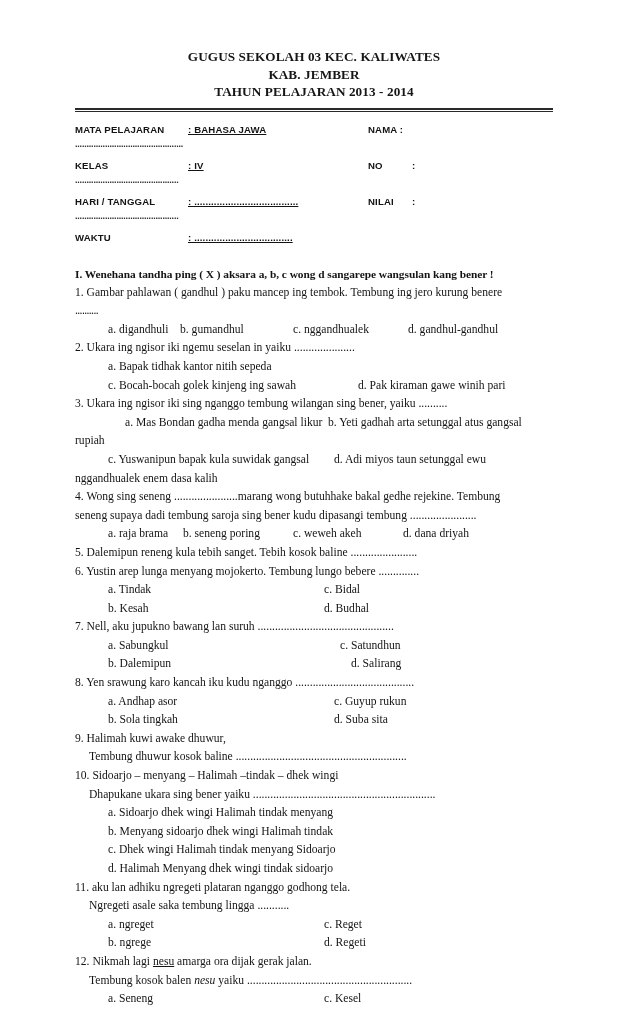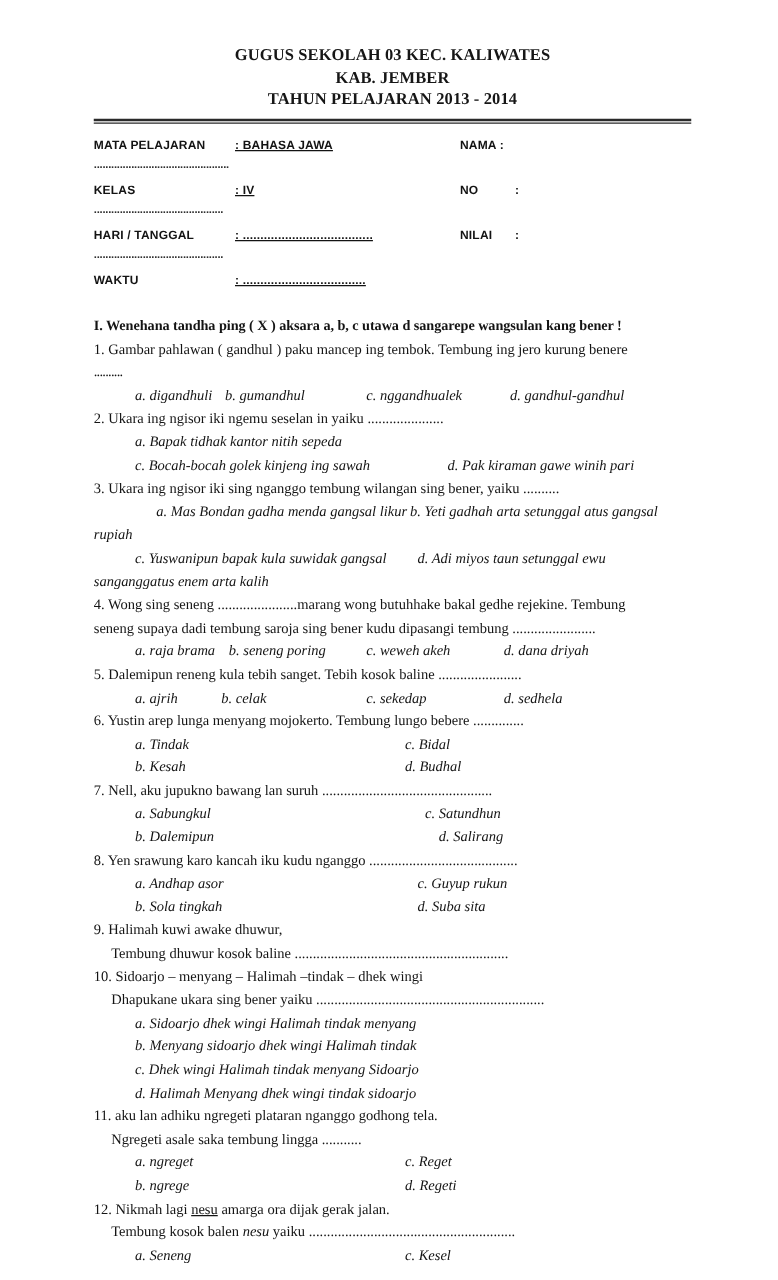--- a/index.html
+++ b/index.html
@@ -26,21 +26,21 @@
   .sheet {
     position: absolute;
     left: 75px;
     top: 0;
     width: 478px;
   }
 
   
   .doc-header {
     text-align: center;
-    padding-top: 35px;
+    padding-top: 48px;
   }
   .doc-header .hline {
     font-family: "Liberation Serif", "DejaVu Serif", serif;
     font-weight: bold;
     font-size: 13.2px;
     line-height: 17.5px;
     letter-spacing: 0.1px;
     white-space: nowrap;
   }
   .rule {
@@ -132,21 +132,20 @@
     white-space: normal;
   }
   .q-sub {
     margin: 0;
     padding-left: 14px;
   }
   .opts {
     margin: 0;
     padding-left: 33px;
     position: relative;
-    font-style: italic;
   }
   .opts-row {
     position: relative;
     height: 18.6px;
     white-space: nowrap;
   }
   .o {
     position: absolute;
     top: 0;
     white-space: nowrap;
@@ -197,21 +196,21 @@
 
       <div class="row">
         <span class="lbl">WAKTU</span>
         <span class="val">: ...................................</span>
       </div>
 
     </div>
 
     <div class="body-txt">
 
-      <div class="instr">I. Wenehana tandha ping ( X ) aksara a, b, c utawa d sangarepe wangsulan kang bener !</div>
+      <div class="instr">I. Wenehana tandha ping ( X ) aksara a, b, c wong d sangarepe wangsulan kang bener !</div>
 
       <div class="q">
         <div class="q-line">1. Gambar pahlawan ( gandhul ) paku mancep ing tembok. Tembung ing jero kurung benere</div>
         <div class="q-line dotlead">..........</div>
         <div class="opts">
           <div class="opts-row">
             <span class="o" style="left:0px">a. digandhuli</span>
             <span class="o" style="left:72px">b. gumandhul</span>
             <span class="o" style="left:185px">c. nggandhualek</span>
             <span class="o" style="left:300px">d. gandhul-gandhul</span>
@@ -240,48 +239,40 @@
             <span class="o" style="left:220px">b. Yeti gadhah arta setunggal atus gangsal</span>
           </div>
           <div class="opts-row">
             <span class="o" style="left:-33px">rupiah</span>
           </div>
           <div class="opts-row">
             <span class="o" style="left:0px">c. Yuswanipun bapak kula suwidak gangsal</span>
             <span class="o" style="left:226px">d. Adi miyos taun setunggal ewu</span>
           </div>
           <div class="opts-row">
-            <span class="o" style="left:-33px">sanganggatus enem arta kalih</span>
+            <span class="o" style="left:-33px">nggandhualek enem dasa kalih</span>
           </div>
         </div>
       </div>
 
       <div class="q">
         <div class="q-line">4. Wong sing seneng ......................marang wong butuhhake bakal gedhe rejekine. Tembung</div>
         <div class="q-line">seneng supaya dadi tembung saroja sing bener kudu dipasangi tembung .......................</div>
         <div class="opts">
           <div class="opts-row">
             <span class="o" style="left:0px">a. raja brama</span>
             <span class="o" style="left:75px">b. seneng poring</span>
             <span class="o" style="left:185px">c. weweh akeh</span>
             <span class="o" style="left:295px">d. dana driyah</span>
           </div>
         </div>
       </div>
 
       <div class="q">
         <div class="q-line">5. Dalemipun reneng kula tebih sanget. Tebih kosok baline .......................</div>
-        <div class="opts">
-          <div class="opts-row">
-            <span class="o" style="left:0px">a. ajrih</span>
-            <span class="o" style="left:69px">b. celak</span>
-            <span class="o" style="left:185px">c. sekedap</span>
-            <span class="o" style="left:295px">d. sedhela</span>
-          </div>
-        </div>
       </div>
 
       <div class="q">
         <div class="q-line">6. Yustin arep lunga menyang mojokerto. Tembung lungo bebere ..............</div>
         <div class="opts">
           <div class="opts-row">
             <span class="o" style="left:0px">a. Tindak</span>
             <span class="o" style="left:216px">c. Bidal</span>
           </div>
           <div class="opts-row">

